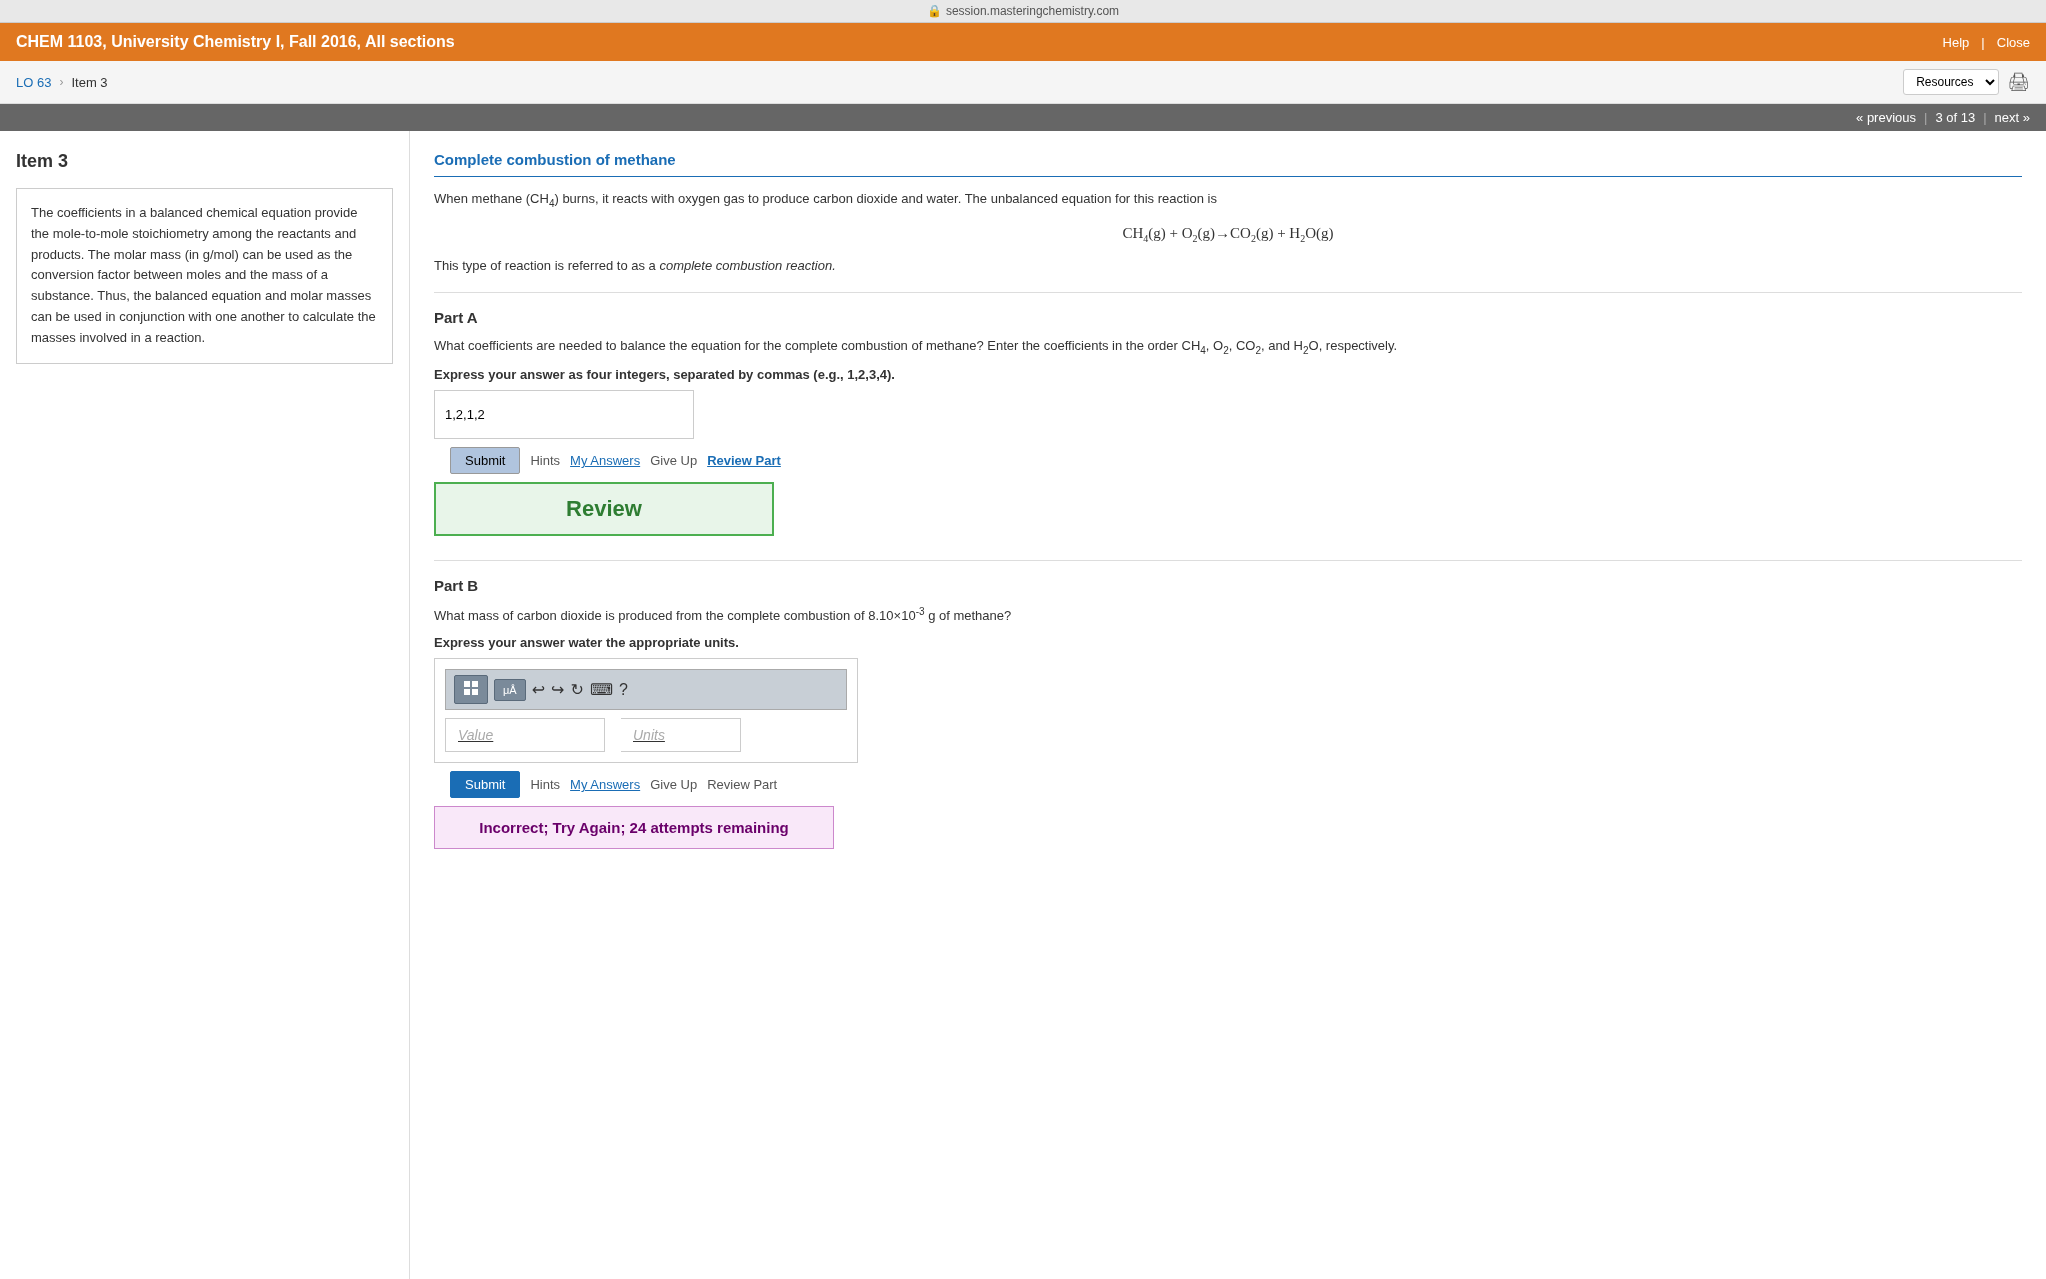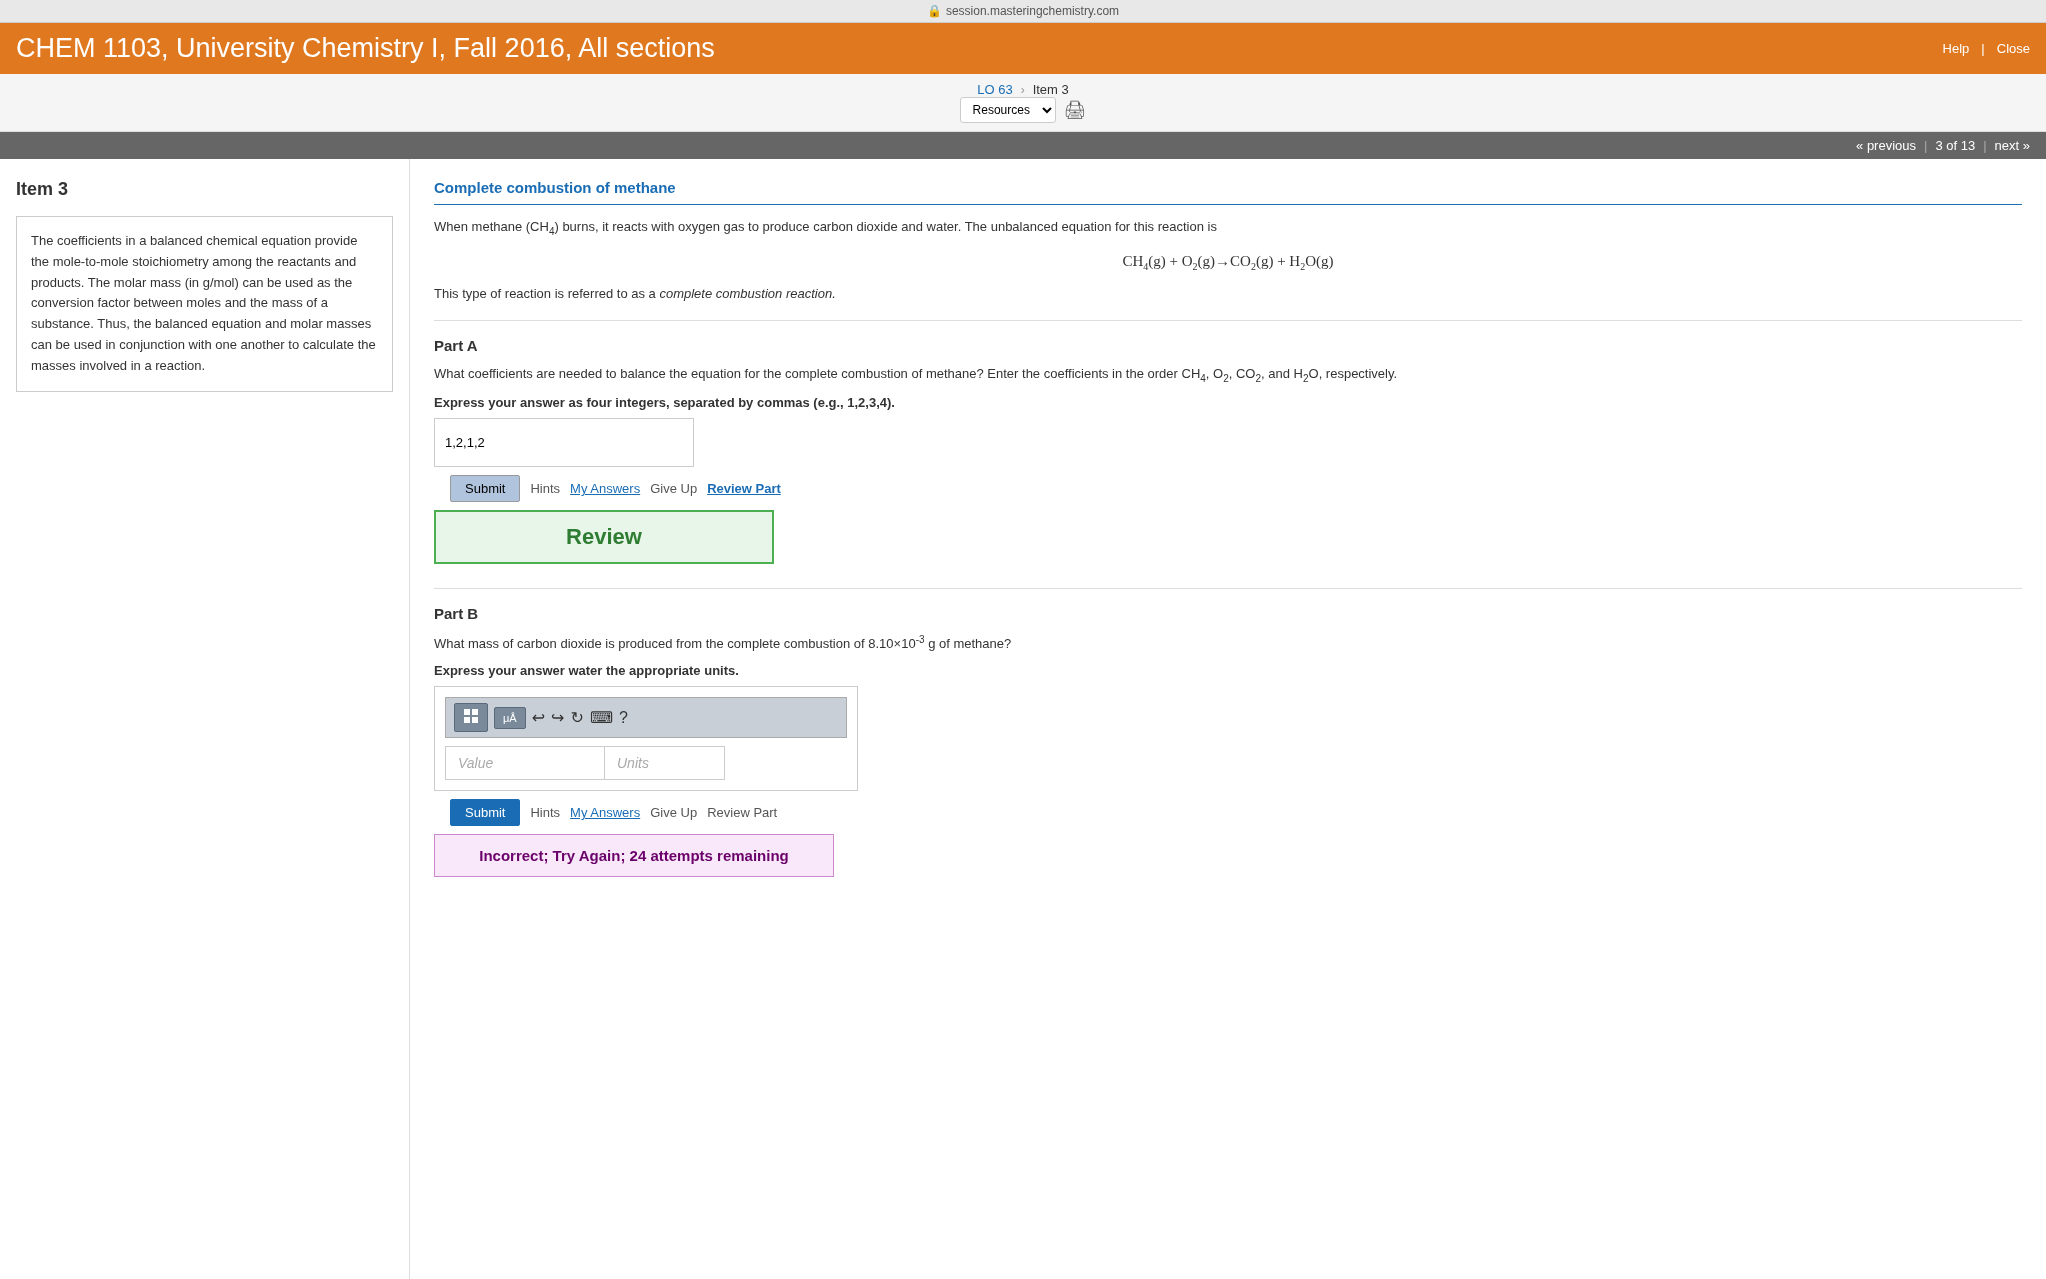--- a/index.html
+++ b/index.html
@@ -21,34 +21,33 @@
 
     
     .app-header {
       background: #e07820;
       color: white;
       padding: 10px 16px;
       display: flex;
       align-items: center;
       justify-content: space-between;
     }
-    .app-header .title { font-size: 27px; font-weight: normal; }
+    .app-header .title { font-size: 16px; font-weight: bold; }
     .app-header .header-links { display: flex; gap: 12px; align-items: center; font-size: 13px; }
     .app-header a { color: white; text-decoration: none; }
     .app-header .divider { color: white; }
 
     
     .breadcrumb-bar {
       background: #f5f5f5;
       border-bottom: 1px solid #ddd;
       padding: 8px 16px;
       display: flex;
       align-items: center;
       justify-content: space-between;
-      flex-direction: column;
     }
     .breadcrumb-left { display: flex; align-items: center; gap: 8px; }
     .breadcrumb-left a { color: #1a6db5; text-decoration: none; font-size: 13px; }
     .breadcrumb-chevron { color: #999; font-size: 12px; }
     .breadcrumb-item { font-size: 13px; }
     .breadcrumb-right { display: flex; align-items: center; gap: 8px; }
     .resources-select {
       padding: 4px 8px;
       border: 1px solid #ccc;
       border-radius: 3px;
@@ -214,21 +213,22 @@
     .toolbar-btn.special {
       font-size: 11px;
     }
     .toolbar-icon {
       color: #333;
       font-size: 16px;
       cursor: pointer;
     }
     .value-units-row {
       display: flex;
-      gap: 0;
+      gap: 16px;
+      text-decoration: underline;
     }
     .value-field {
       border: 1px solid #ccc;
       padding: 8px 12px;
       font-size: 14px;
       font-style: italic;
       color: #aaa;
       width: 160px;
     }
     .units-field {

